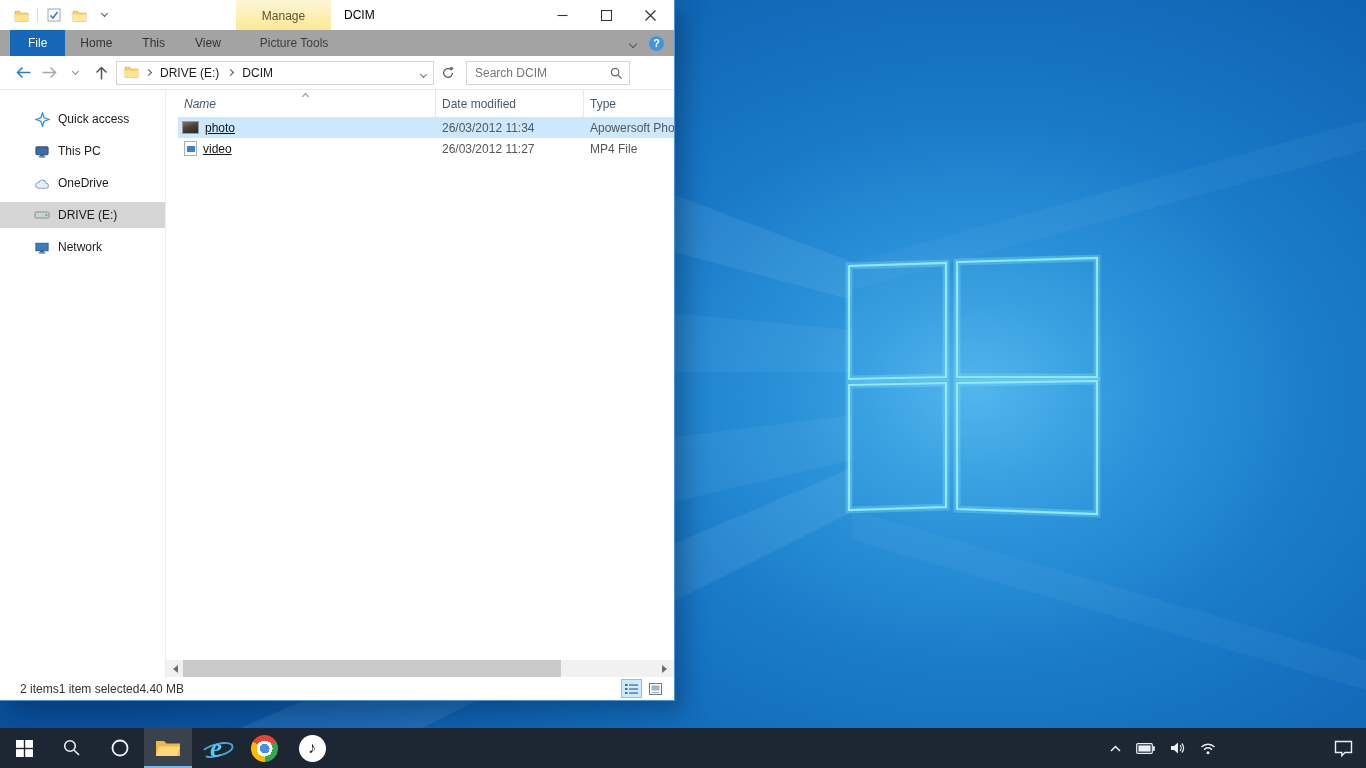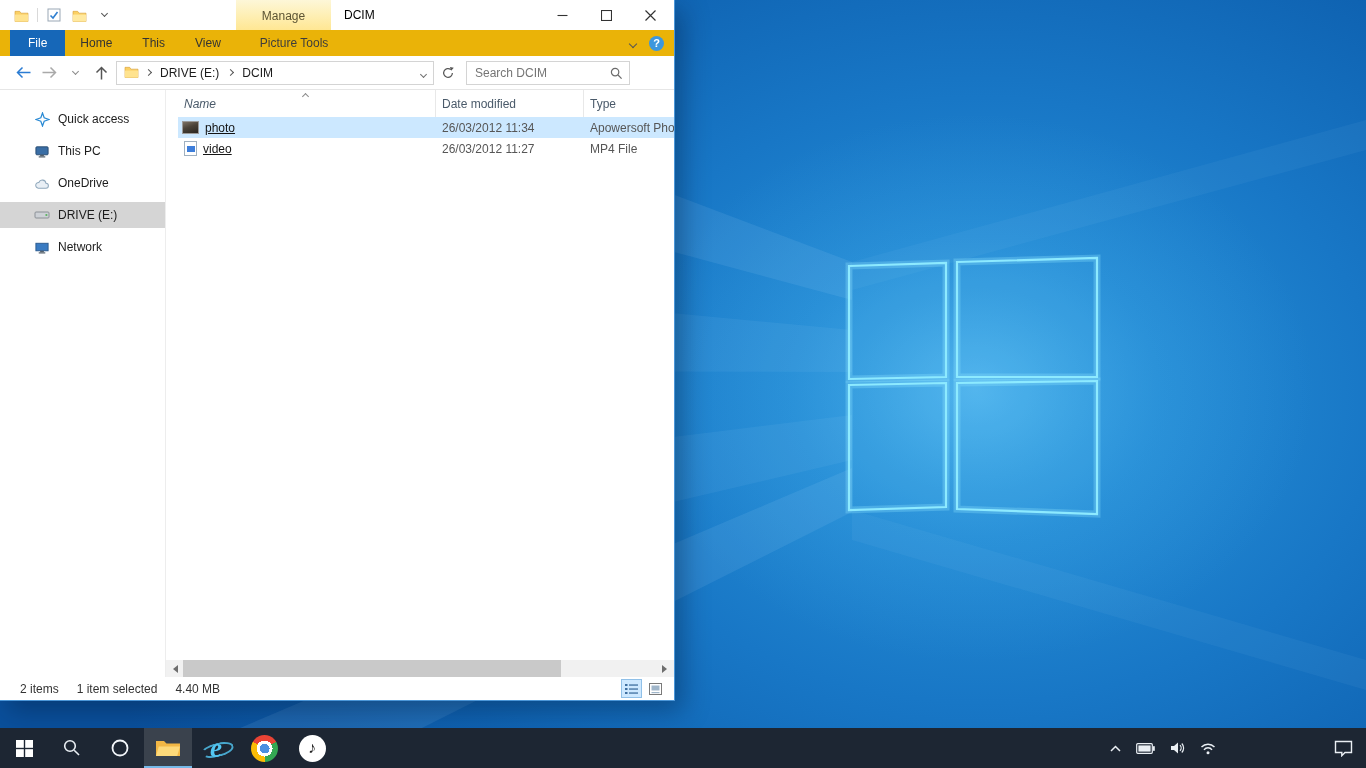--- a/index.html
+++ b/index.html
@@ -19,21 +19,21 @@
   .titlebar{position:relative;height:30px;background:#fff;flex:0 0 30px;}
   .qat{position:absolute;left:12px;top:0;height:30px;display:flex;align-items:center;gap:7px;}
   .qat-btn{display:flex;align-items:center;justify-content:center;width:18px;height:18px;}
   .qat-sep{width:1px;height:14px;background:#d9d9d9;}
   .manage-tab{position:absolute;left:236px;top:0;width:95px;height:30px;line-height:32px;text-align:center;
     background:linear-gradient(#fdf7d8,#ffe793);color:#5c5434;font-size:12px;}
   .win-title{position:absolute;left:344px;top:0;line-height:30px;color:#000;font-size:12px;}
   .caption{position:absolute;right:2px;top:0;display:flex;}
   .cap-btn{width:44px;height:30px;display:flex;align-items:center;justify-content:center;}
 
-  .tabrow{position:relative;height:26px;flex:0 0 26px;display:flex;align-items:stretch;background:#eab308;}
+  .tabrow{position:relative;height:26px;flex:0 0 26px;display:flex;align-items:stretch;background:#a3a3a3;}
   .tab{line-height:26px;padding:0 15px;color:#333;font-size:12px;}
   .tab.file{margin-left:10px;padding:0 18px;background:#1667b8;color:#fff;}
   .tab.contextual{margin-left:9px;color:#3d3d3d;}
   .tabrow-right{margin-left:auto;margin-right:10px;display:flex;align-items:center;gap:13px;}
   .help{width:15px;height:15px;border-radius:50%;background:#3c97de;color:#fff;font-size:11px;font-weight:bold;
     display:flex;align-items:center;justify-content:center;}
 
   .addressrow{height:34px;flex:0 0 34px;display:flex;align-items:center;padding-left:10px;border-bottom:1px solid #e6e6e6;background:#fff;}
   .nav-btn{width:26px;height:26px;display:flex;align-items:center;justify-content:center;}
   .breadcrumb{width:318px;height:24px;border:1px solid #d4d4d4;background:#fff;display:flex;align-items:center;
@@ -72,21 +72,21 @@
   .ficon-video::after{content:"";position:absolute;left:1.5px;top:4px;width:8px;height:6px;background:#3d7edb;}
 
   .filler{flex:1;}
   .hscroll{height:17px;flex:0 0 17px;display:flex;align-items:center;background:#f1f1f1;}
   .sb-arrow{width:17px;height:17px;display:flex;align-items:center;justify-content:center;flex:0 0 17px;}
   .tri-left{width:0;height:0;border:4px solid transparent;border-right:5px solid #6d6d6d;margin-right:2px;}
   .tri-right{width:0;height:0;border:4px solid transparent;border-left:5px solid #6d6d6d;margin-left:2px;}
   .sb-track{flex:1;height:17px;position:relative;}
   .sb-thumb{position:absolute;left:0;top:0;height:17px;width:378px;background:#c9c9c9;}
 
-  .statusbar{height:23px;flex:0 0 23px;display:flex;align-items:center;padding-left:20px;gap:18px;font-size:12px;color:#333;background:#fff;}
+  .statusbar{height:23px;flex:0 0 23px;display:flex;align-items:center;padding-left:20px;font-size:12px;color:#333;background:#fff;}
   .view-toggles{margin-left:auto;margin-right:8px;display:flex;gap:3px;}
   .vt{width:21px;height:19px;display:flex;align-items:center;justify-content:center;border:1px solid transparent;}
   .vt.active{background:#cde8ff;border-color:#90c0e8;}
 
   
   .chev{display:inline-block;width:6px;height:6px;border-right:1.4px solid #555;border-bottom:1.4px solid #555;}
   .chev.sm{width:5px;height:5px;}
   .chev.down{transform:rotate(45deg);margin-top:-3px;}
   .chev.right{transform:rotate(-45deg);}
   .chev.up{transform:rotate(-135deg);border-color:#8a8a8a;}

